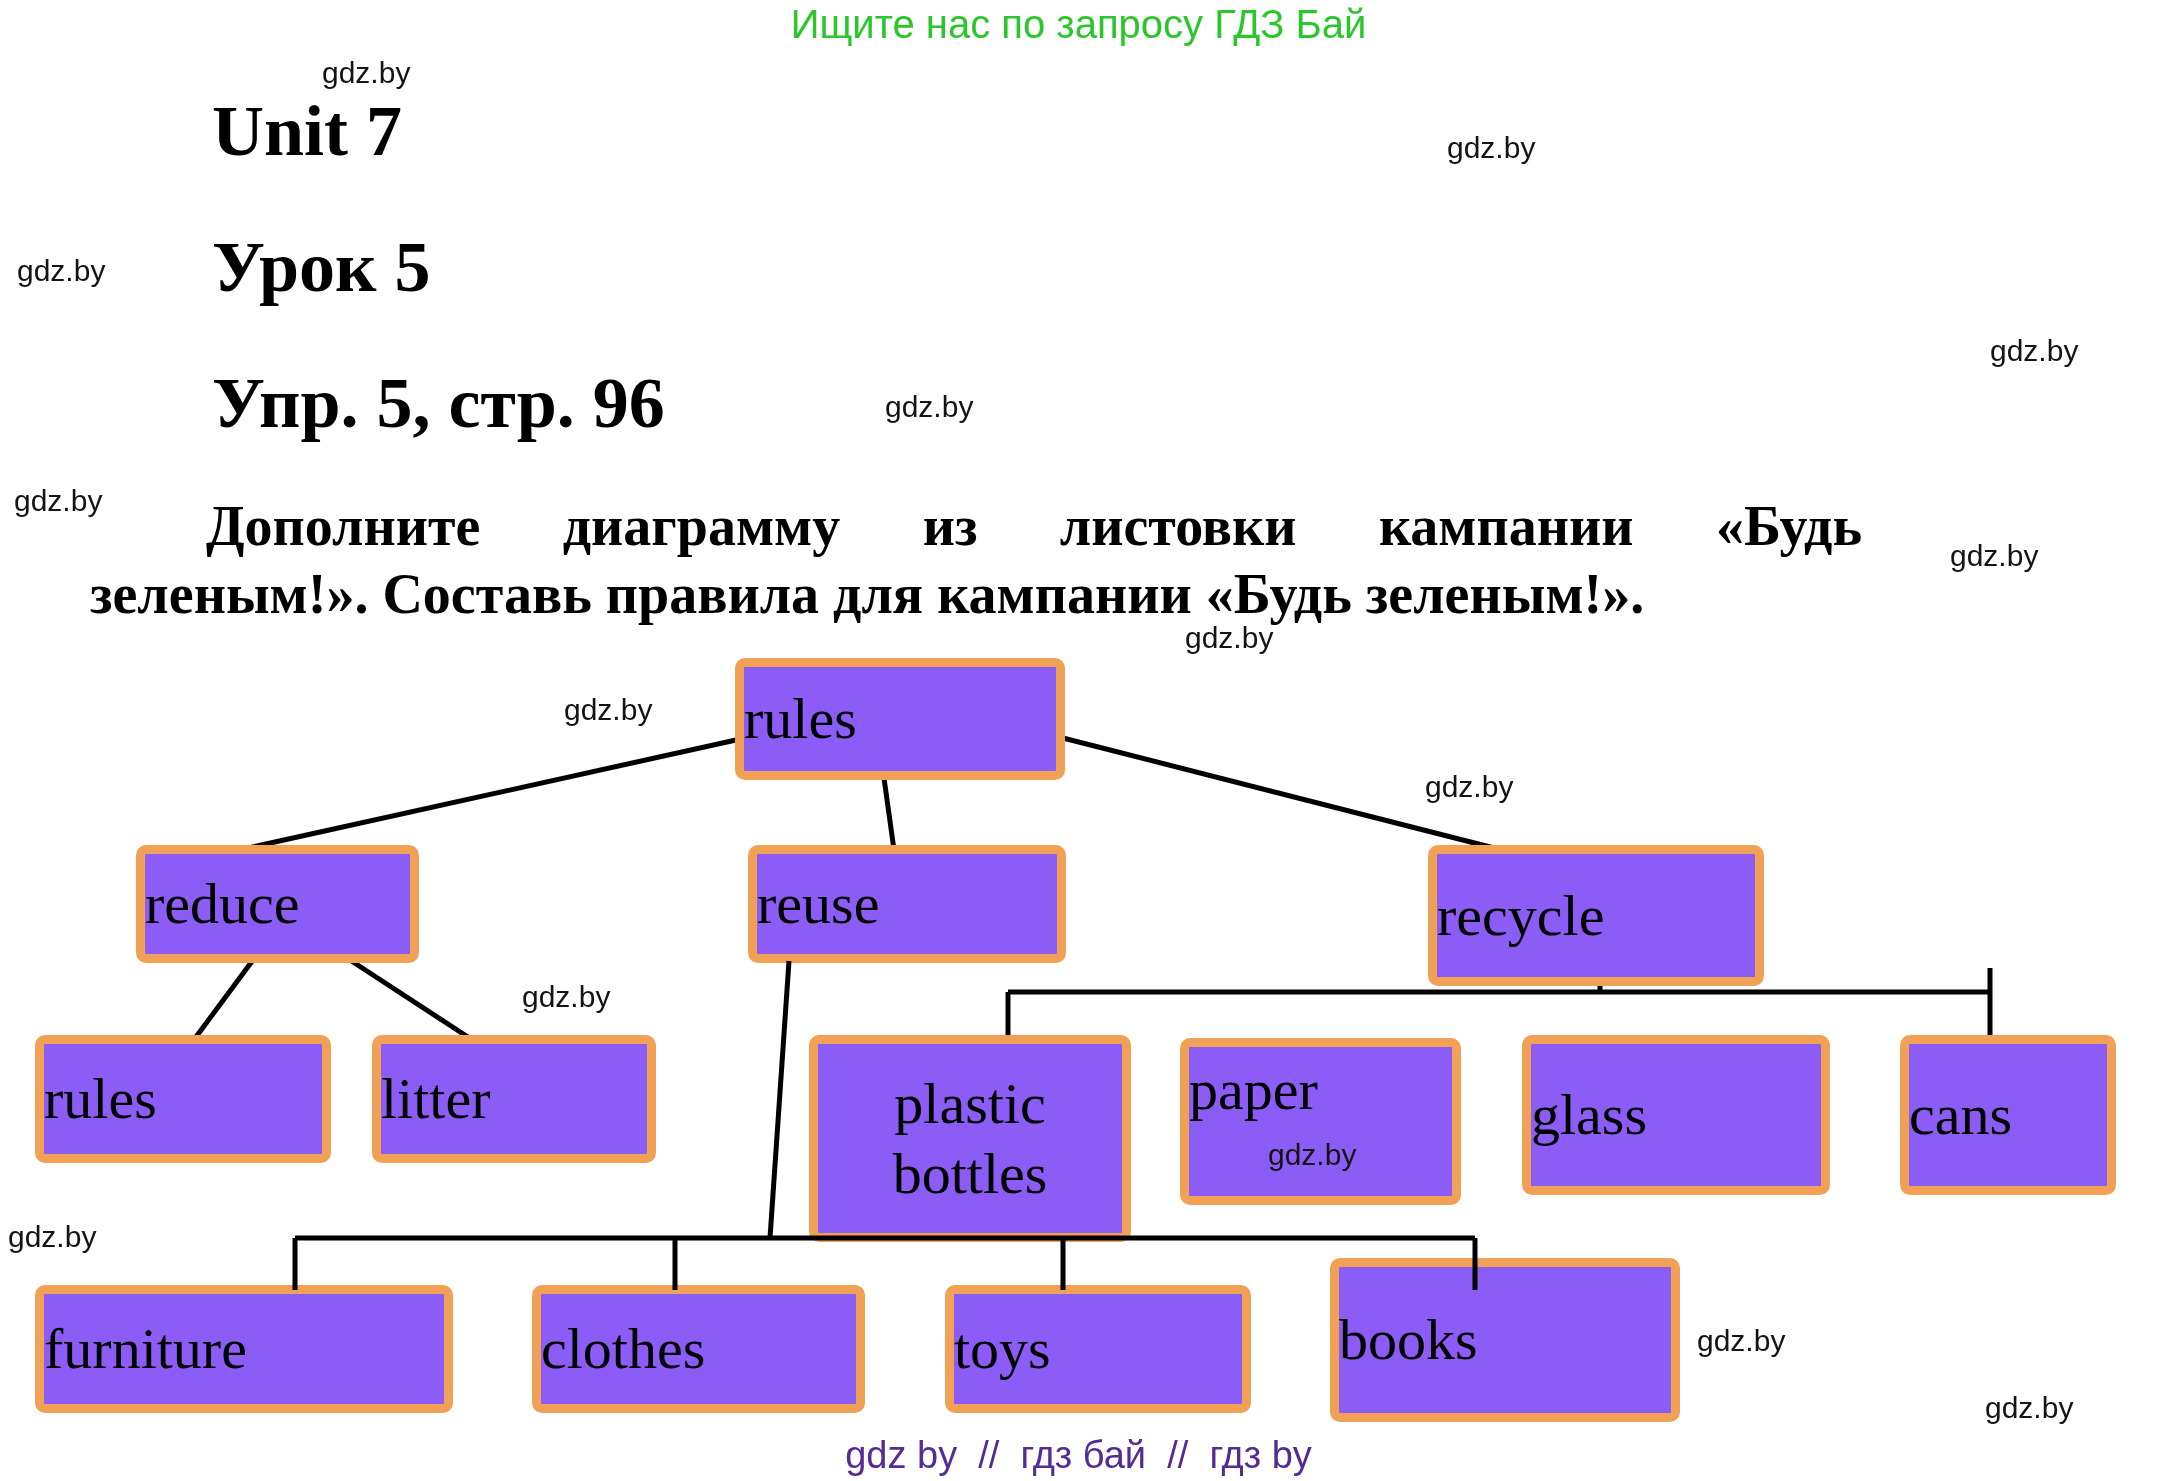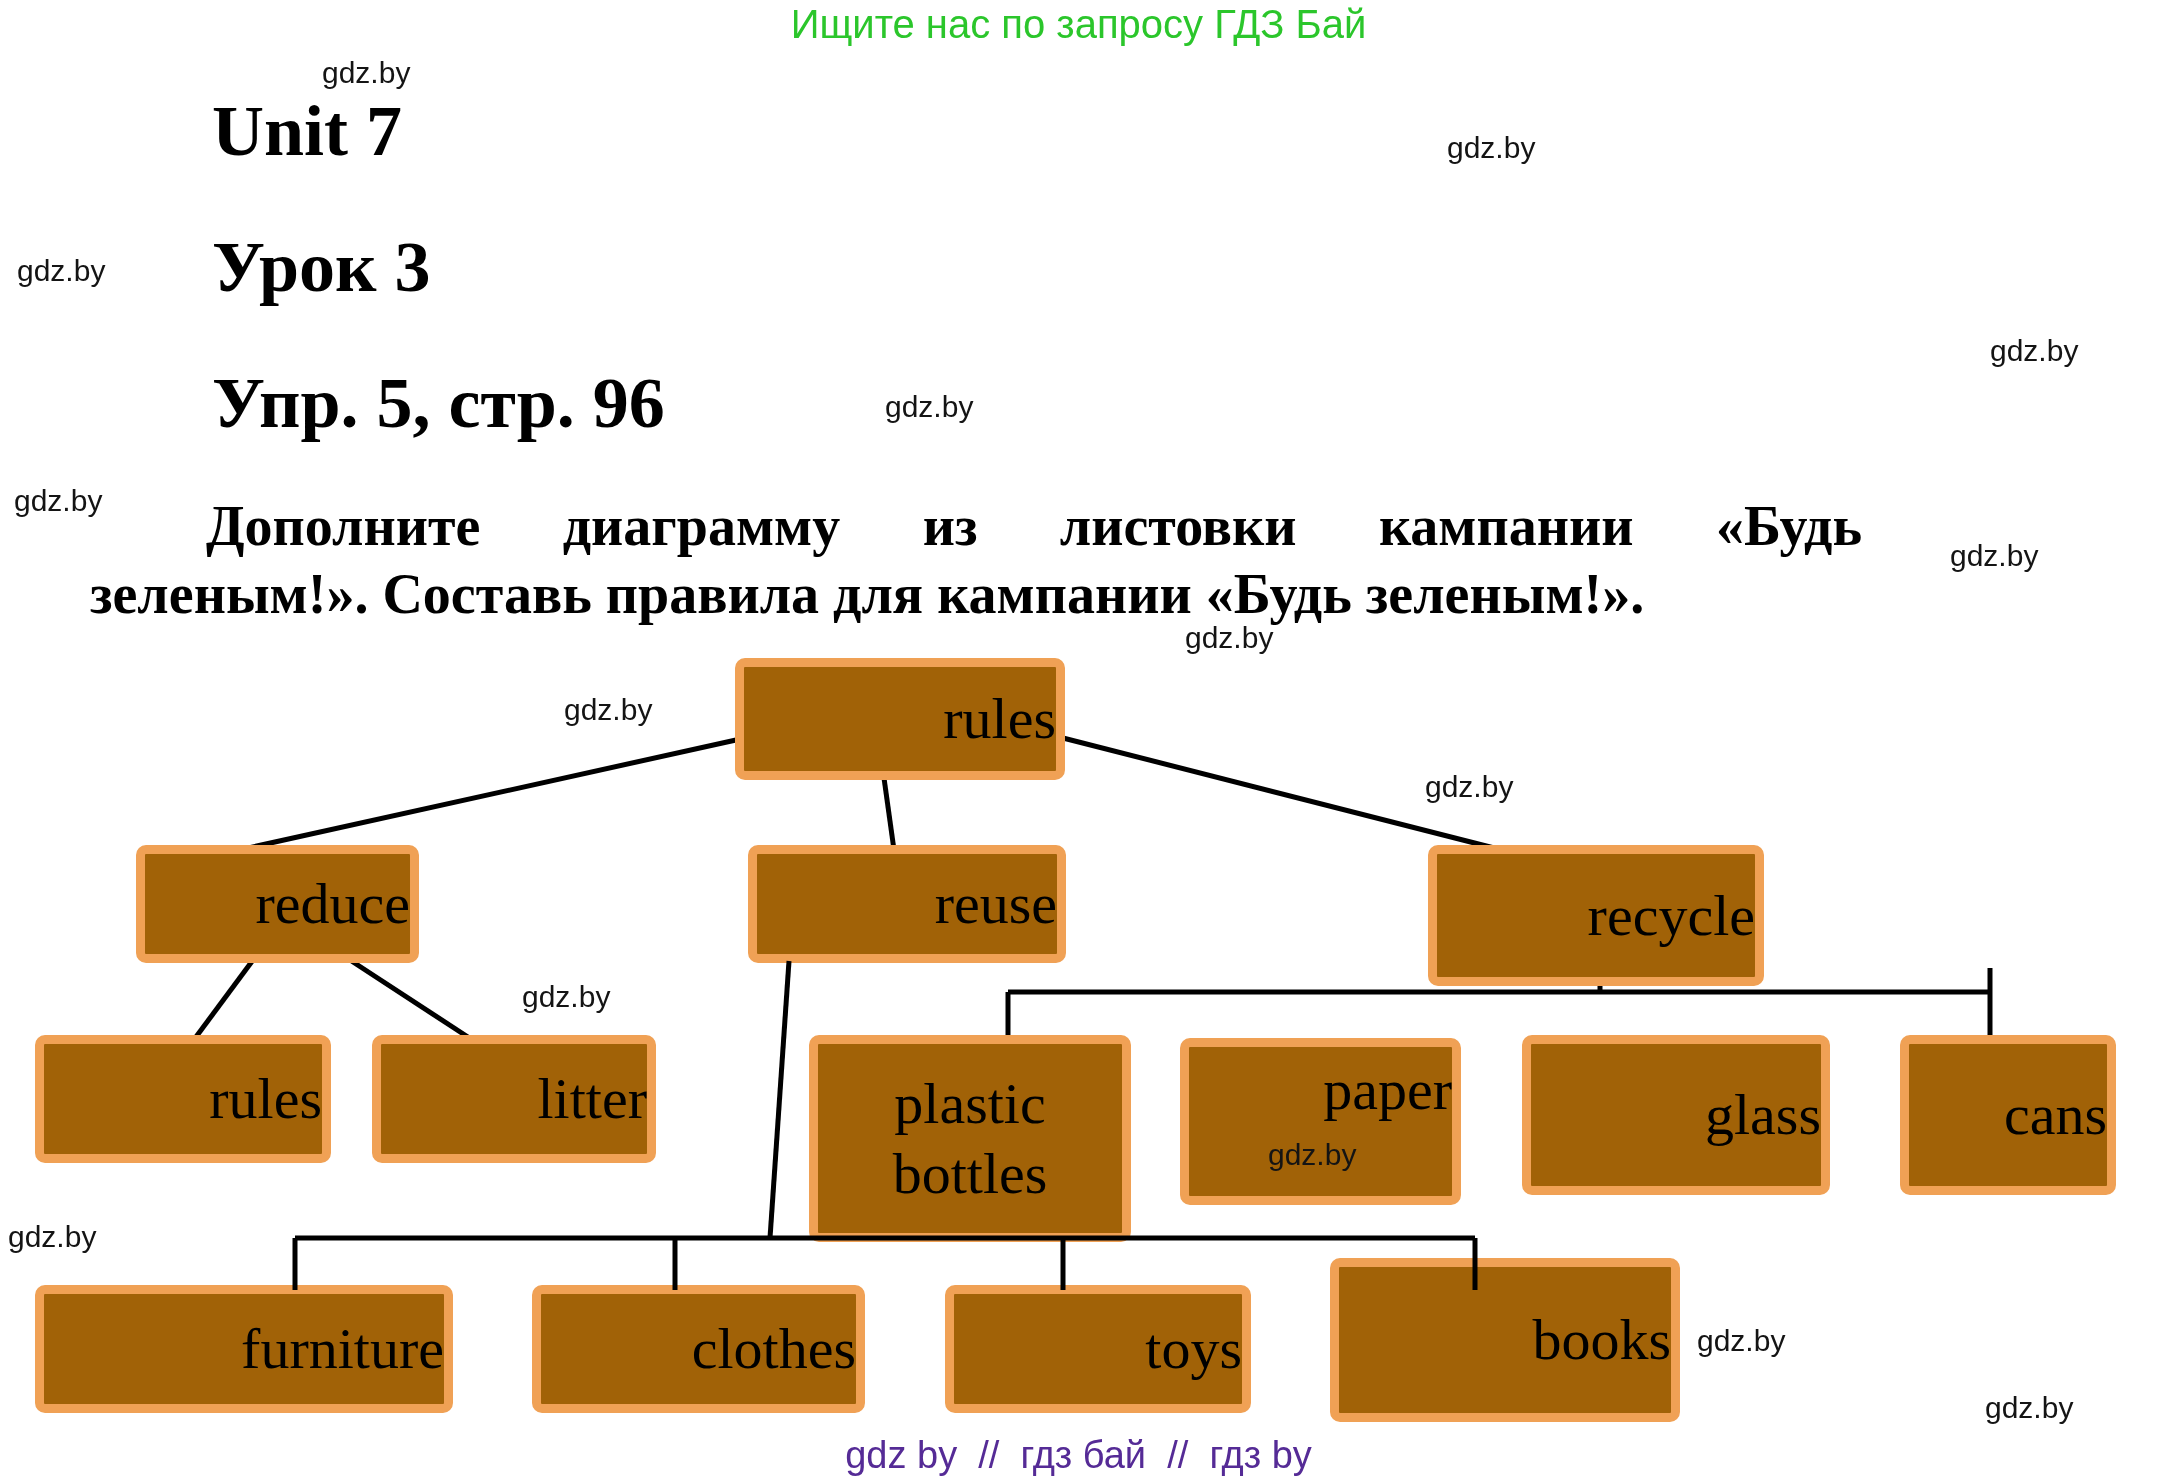--- a/index.html
+++ b/index.html
@@ -57,26 +57,26 @@
     text-align-last:justify;
   }
   .task-line2{ text-align:left; }
   .lines-svg{
     position:absolute; left:0; top:0; z-index:1;
   }
   .lines-svg.top{ z-index:4; }
   .node{
     position:absolute;
     box-sizing:border-box;
-    background:#a16207;
+    background:#8b5cf6;
     border:9px solid #f0a155;
     border-radius:10px;
     display:flex;
     align-items:center;
-    justify-content:flex-end;
+    justify-content:flex-start;
     font-family:"Liberation Serif",serif;
     font-size:58px;
     line-height:1.2;
     color:#000;
     text-align:center;
     z-index:2;
   }
   .node.paper-node{ align-items:flex-start; padding-top:8px; }
   
   .n-rules    {left:735px;  top:658px;  width:330px; height:122px;}
@@ -120,21 +120,21 @@
   <div class="wm" style="left:1185px;top:621px">gdz.by</div>
   <div class="wm" style="left:564px;top:693px">gdz.by</div>
   <div class="wm" style="left:1425px;top:770px">gdz.by</div>
   <div class="wm" style="left:522px;top:980px">gdz.by</div>
   <div class="wm" style="left:1268px;top:1138px">gdz.by</div>
   <div class="wm" style="left:8px;top:1220px">gdz.by</div>
   <div class="wm" style="left:1697px;top:1324px">gdz.by</div>
   <div class="wm" style="left:1985px;top:1391px">gdz.by</div>
 
   <div class="heading unit">Unit 7</div>
-  <div class="heading lesson">Урок 3</div>
+  <div class="heading lesson">Урок 5</div>
   <div class="heading exercise">Упр. 5, стр. 96</div>
 
   <div class="task">
     <div class="task-line1">Дополните диаграмму из листовки кампании «Будь</div>
     <div class="task-line2">зеленым!». Составь правила для кампании «Будь зеленым!».</div>
   </div>
 
   <svg class="lines-svg" width="2157" height="1481" viewBox="0 0 2157 1481">
     <line x1="736" y1="740" x2="239" y2="850" stroke="#000" stroke-width="5"></line>
     <line x1="884" y1="778" x2="894" y2="850" stroke="#000" stroke-width="5"></line>

